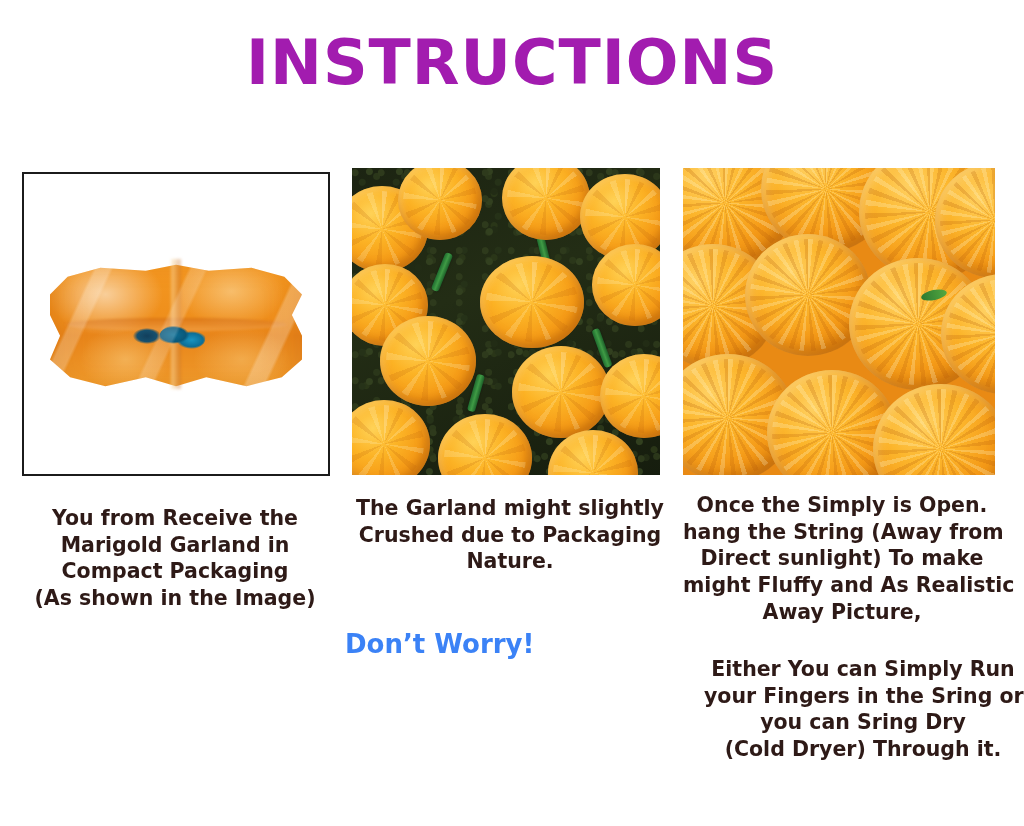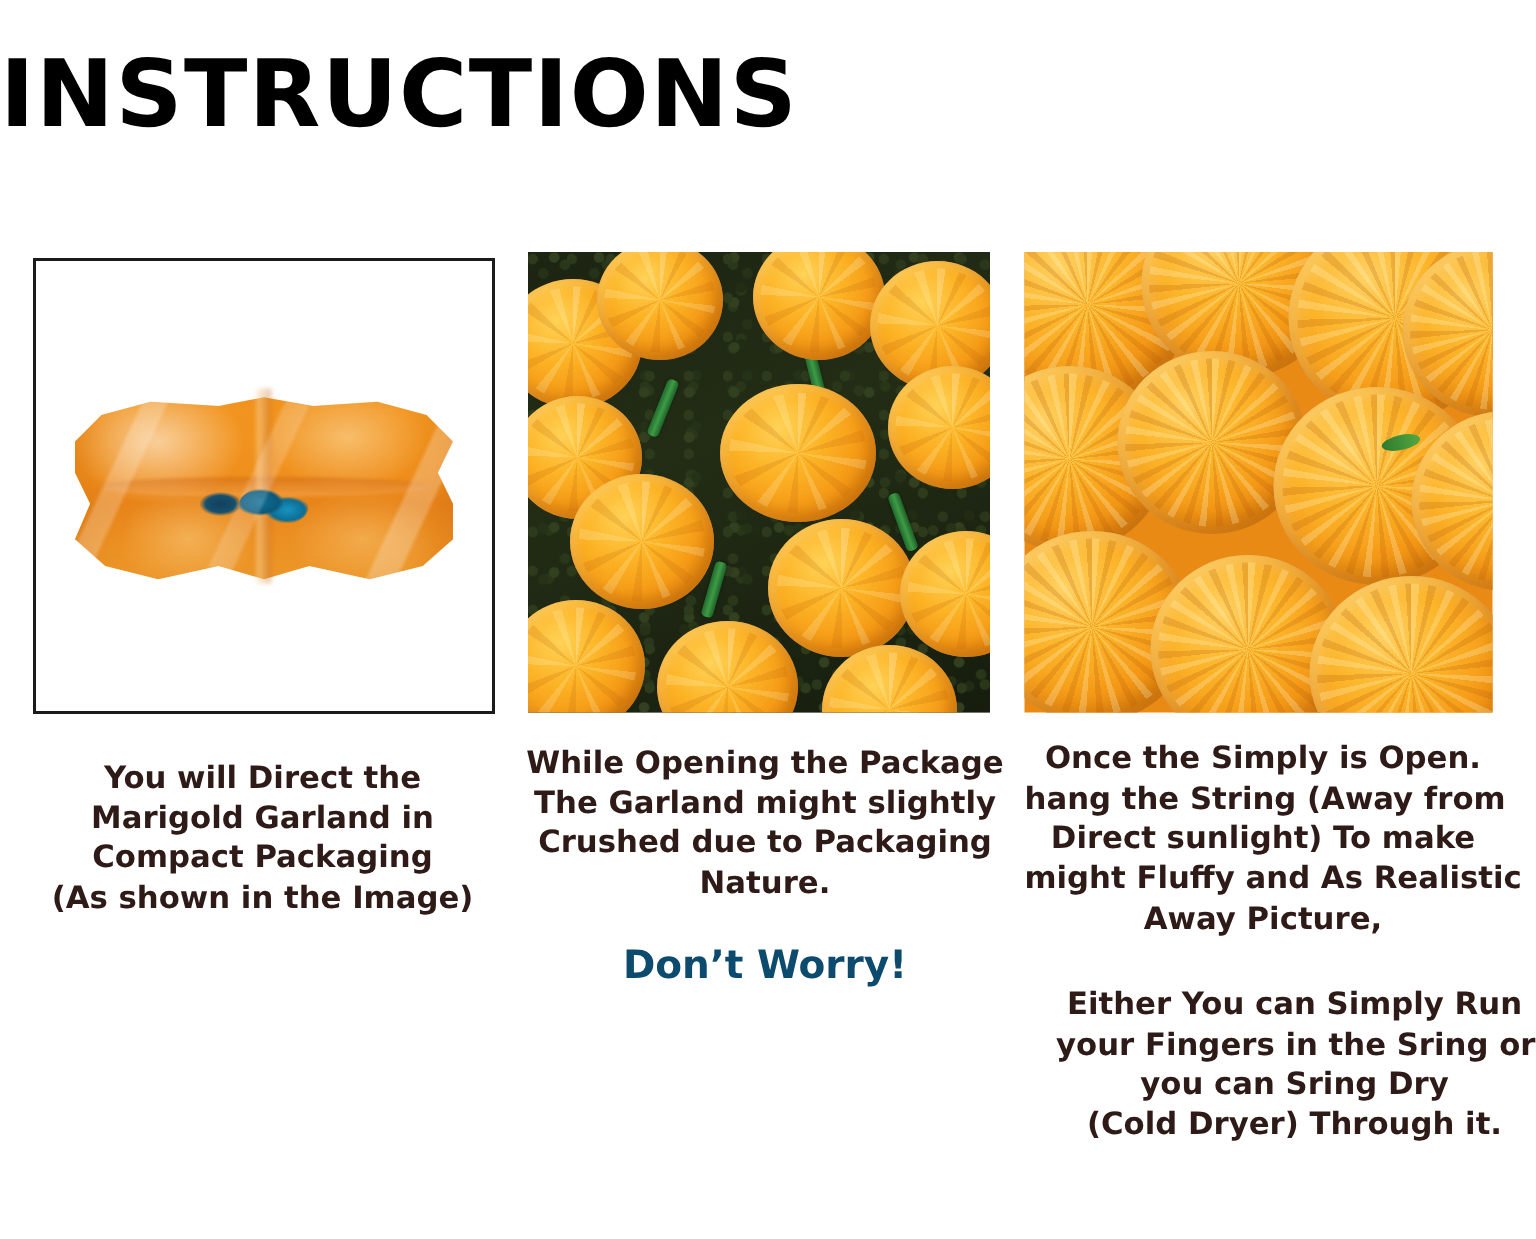--- a/index.html
+++ b/index.html
@@ -14,26 +14,26 @@
     overflow: hidden;
     font-family: "Liberation Sans", sans-serif;
   }
 
   
   .page-title {
     position: absolute;
     left: 0;
     top: 30px;
     width: 1024px;
-    text-align: left;
+    text-align: center;
     font-family: "DejaVu Sans", sans-serif;
     font-size: 62px;
     font-weight: bold;
     letter-spacing: 1px;
-    color: #000000;
+    color: #a21caf;
     line-height: 1.05;
   }
 
   
   .panel-a-frame {
     position: absolute;
     left: 22px;
     top: 172px;
     width: 308px;
     height: 304px;
@@ -240,25 +240,24 @@
     left: 345px;
     top: 495px;
     width: 330px;
     font-size: 20.5px;
   }
   .cap-b-highlight {
     position: absolute;
     left: 345px;
     top: 629px;
     width: 330px;
-    text-align: center;
     font-family: "DejaVu Sans", sans-serif;
     font-weight: bold;
     font-size: 26px;
-    color: #0c4a6e;
+    color: #3b82f6;
   }
   .cap-c {
     left: 683px;
     top: 492px;
     width: 318px;
     font-size: 20.5px;
   }
   .cap-c2 {
     left: 704px;
     top: 656px;
@@ -315,28 +314,27 @@
   <div class="pom" style="left:62px;  top:66px;  width:126px; height:122px;"></div>
   <div class="pom" style="left:166px; top:90px;  width:138px; height:132px;"></div>
   <div class="pom" style="left:258px; top:106px; width:126px; height:120px;"></div>
   <div class="pom" style="left:-22px; top:186px; width:134px; height:128px;"></div>
   <div class="pom" style="left:84px;  top:202px; width:130px; height:126px;"></div>
   <div class="pom" style="left:190px; top:216px; width:136px; height:130px;"></div>
   <div class="pom-leaf" style="left:238px; top:122px;"></div>
 </div>
 
 <div class="caption cap-a">
-  <span class="cap-line">You will Direct the</span>
+  <span class="cap-line">You from Receive the</span>
   <span class="cap-line">Marigold Garland in</span>
   <span class="cap-line">Compact Packaging</span>
   <span class="cap-line">(As shown in the Image)</span>
 </div>
 
 <div class="caption cap-b">
-  <span class="cap-line">While Opening the Package</span>
   <span class="cap-line">The Garland might slightly</span>
   <span class="cap-line">Crushed due to Packaging</span>
   <span class="cap-line">Nature.</span>
 </div>
 
 <div class="cap-b-highlight">Don’t Worry!</div>
 
 <div class="caption cap-c">
   <span class="cap-line">Once the Simply is Open.</span>
   <span class="cap-line">hang the String (Away from</span>

